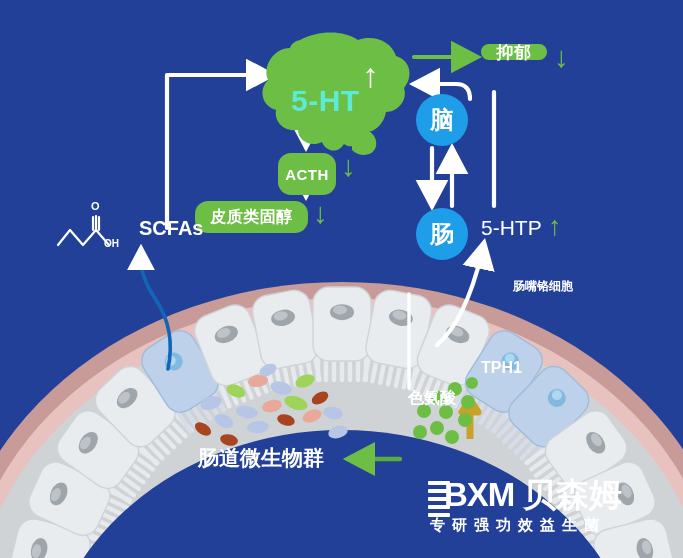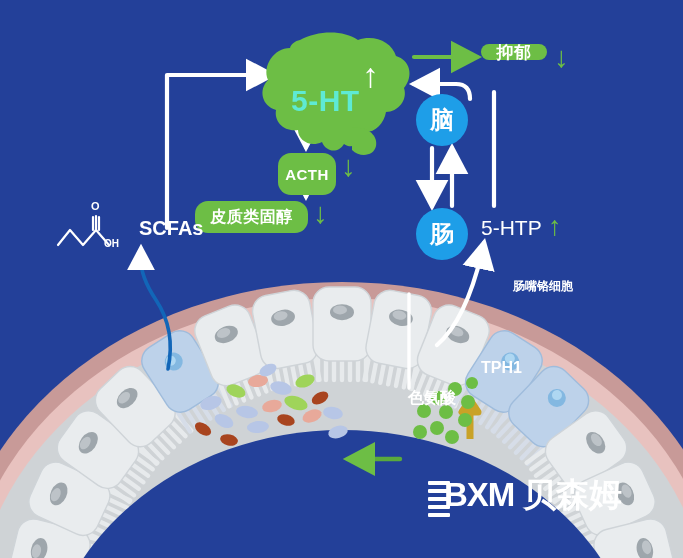--- a/index.html
+++ b/index.html
@@ -508,27 +508,29 @@
 
   <div class="lbl" style="left:481px; top:217px; font-size:21px; font-weight:normal;">5-HTP</div>
   <div class="lbl" style="left:548px; top:213px; font-size:27px; color:#6dbe45; font-weight:bold;">↑</div>
 
   <div class="lbl cjk" style="left:513px; top:280px; font-size:12px; font-weight:bold;">肠嘴铬细胞</div>
 
   <div class="lbl" style="left:481px; top:343px; font-size:16px; font-weight:bold;margin-top:17px;">TPH1</div>
 
   <div class="lbl cjk" style="left:360px; top:390px; font-size:16px; font-weight:bold;margin-left:48px;">色氨酸</div>
 
+  <div class="lbl cjk" style="left:198px; top:448px; font-size:21px; font-weight:bold;">肠道微生物群</div>
 
 
   <div id="logo">
     <div id="logo-bars" style="position:absolute; left:0; top:5px; width:22px;">
       <span></span>
         <span></span>
         <span></span>
         <span></span>
         <span></span>
     </div>
     <div class="logo-word" style="left:16px; top:2px; font-size:33px; letter-spacing:-1px;">BXM</div>
     <div class="logo-word cjk" style="left:95px; top:2px; font-size:33px; letter-spacing:0px;">贝森姆</div>
+    <div id="logo-tag" class="cjk">专研强功效益生菌</div>
   </div>
 
 </div>
 
 </body></html>

